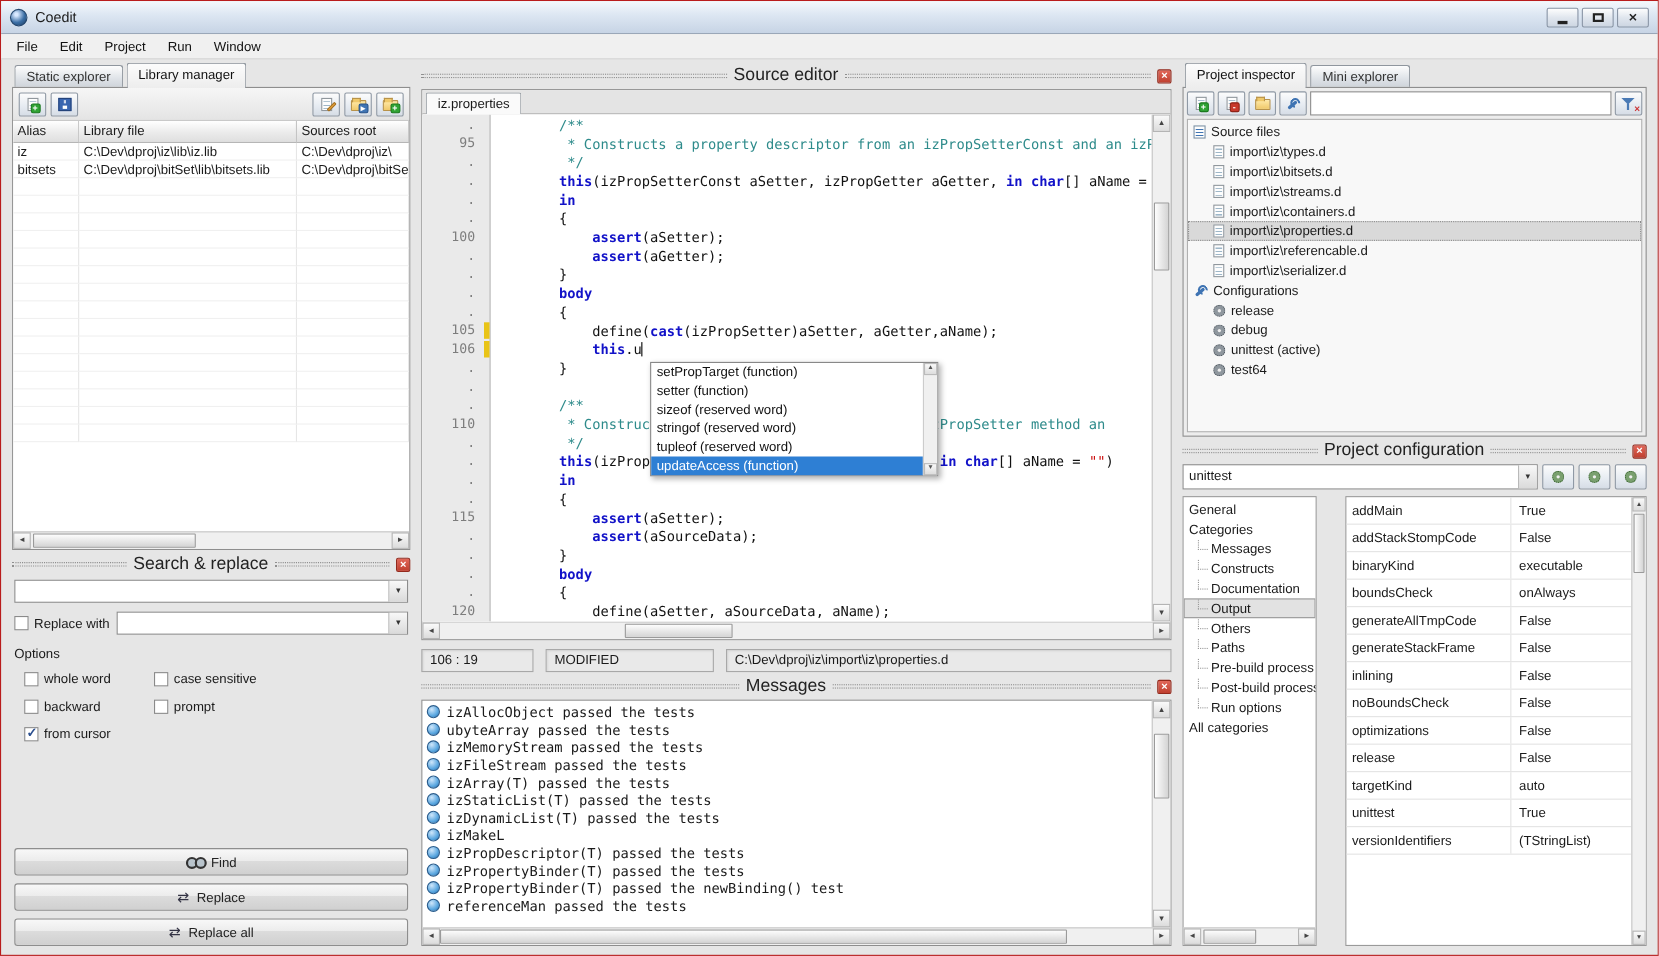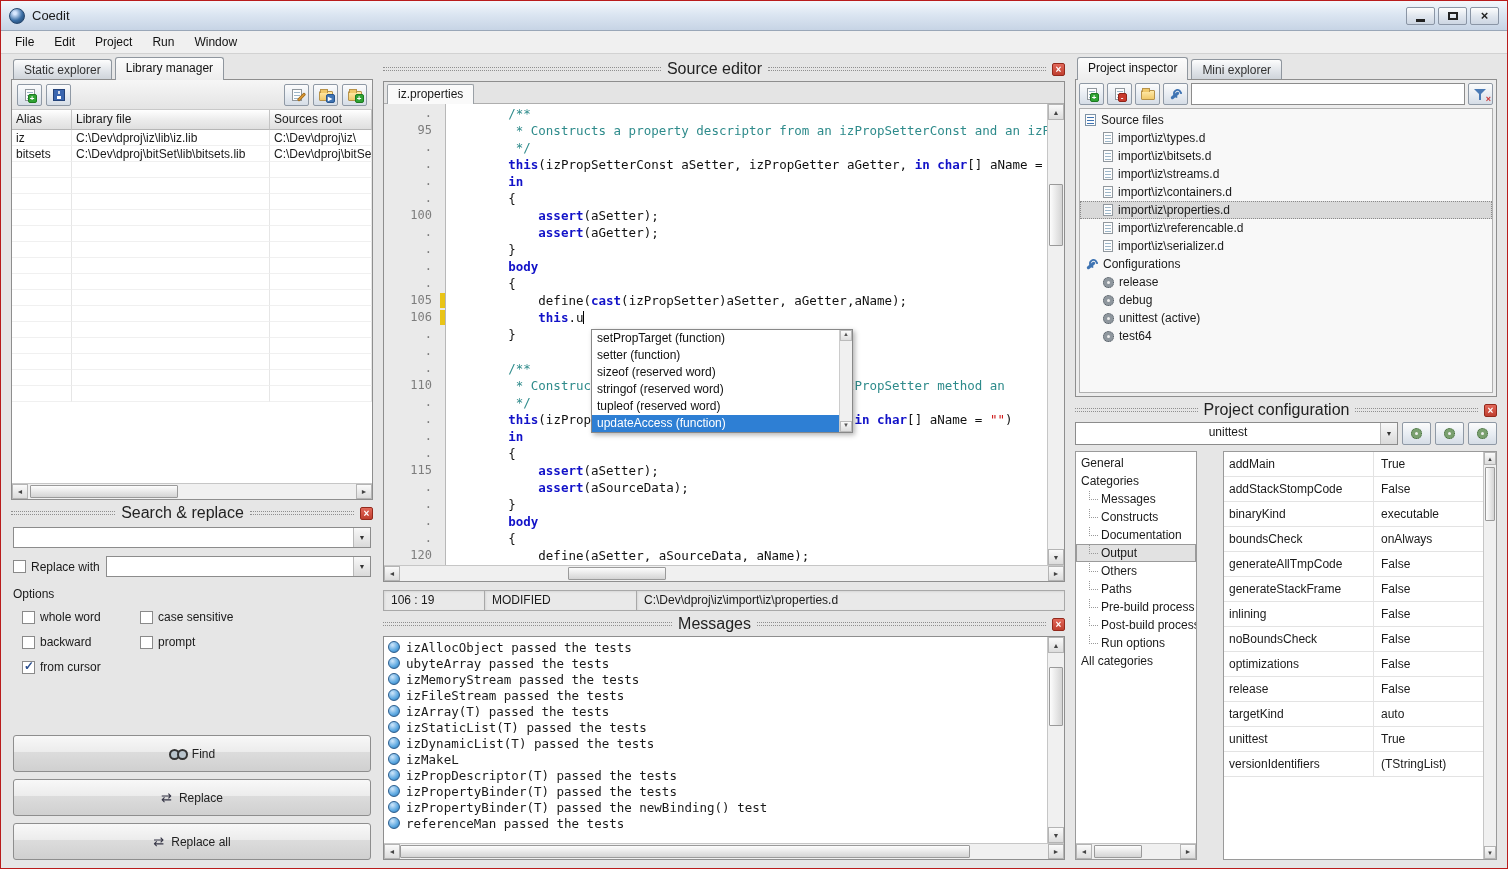--- a/index.html
+++ b/index.html
@@ -44,21 +44,21 @@
   .dh-title { font-size:16px; color:#222; }
   .closebox { width:13px; height:13px; background:linear-gradient(#e2685a,#bf3f2f); border:1px solid #93291c;
               border-radius:2px; color:#fff; font-size:10px; line-height:11px; text-align:center; font-weight:bold; flex:none; }
 
   
   .combo { height:21px; background:#fff; border:1px solid #8c8c8c; display:flex; align-items:stretch; }
   .combo-text { flex:1; padding:2px 5px; overflow:hidden; white-space:nowrap; }
   .combo-arrow { width:17px; display:flex; align-items:center; justify-content:center; font-size:7px; color:#333;
                  background:linear-gradient(#f8f8f8,#dadada); border-left:1px solid #b9b9b9; }
   .flex1 { flex:1; }
-  .push { height:37px; flex:none; border:1px solid #8e8e8e; border-radius:3px; margin-top:7px;
+  .push { height:25px; flex:none; border:1px solid #8e8e8e; border-radius:3px; margin-top:7px;
           background:linear-gradient(#f8f8f8,#ececec 45%,#dcdcdc 46%,#d0d0d0);
           display:flex; align-items:center; justify-content:center; gap:7px; color:#222; }
   .tbtn { width:25px; height:22px; border:1px solid #8f99a5; border-radius:2px; flex:none;
           background:linear-gradient(#fcfcfc,#e7ecf2 55%,#d6dde6); display:flex; align-items:center; justify-content:center; position:relative; }
   .tbtn.w29 { width:29px; height:23px; }
 
   .cb-row { display:flex; align-items:center; gap:5px; }
   .cb { width:13px; height:13px; background:#fff; border:1px solid #8a8a8a; position:relative; flex:none; }
   .cb.checked::after { content:"\2713"; position:absolute; left:1px; top:-3px; font-size:12px; font-weight:bold; color:#2b4f8f; }
 
@@ -148,21 +148,21 @@
 
   .popup { position:absolute; left:207px; top:225px; width:262px; background:#fff; border:1px solid #888;
            box-shadow:2px 2px 5px rgba(0,0,0,.3); display:flex; z-index:5; }
   .pop-items { flex:1; min-width:0; }
   .pop-item { height:17px; line-height:17px; padding:0 5px; white-space:nowrap; overflow:hidden; color:#111; }
   .pop-item.sel { background:#2e7fd4; color:#fff; }
   .pop-sb { width:13px; flex:none; border-left:1px solid #ccc; display:flex; flex-direction:column; background:#f0f0f0; }
   .pop-sb-btn { height:11px; font-size:6px; text-align:center; color:#555; background:linear-gradient(#fafafa,#ddd); border:1px solid #bbb; }
   .pop-sb-track { flex:1; }
 
-  .statusbar { display:flex; height:21px; margin-top:8px; flex:none; }
+  .statusbar { display:flex; height:21px; margin-top:8px; flex:none;gap:12px; }
   .scell { background:#e9e9e9; border:1px solid #a8a8a8; box-shadow:inset 1px 1px 2px rgba(0,0,0,.08);
            padding:2px 7px; white-space:nowrap; overflow:hidden; }
   .s1 { width:102px; } .s2 { width:153px; margin-left:-1px; } .s3 { flex:1; margin-left:-1px; }
 
   
   .messages-frame { flex:1; min-height:0; border:1px solid #8e8e8e; background:#fff; display:flex; flex-direction:column; }
   .msg-main { flex:1; display:flex; min-height:0; }
   .msg-list { flex:1; min-width:0; overflow:hidden; padding-top:2px; }
   .msg-row { display:flex; align-items:center; height:16px; padding-left:4px; }
   .msg-text { font:12.5px "DejaVu Sans Mono", monospace; white-space:nowrap; }
@@ -171,21 +171,21 @@
   .insp-frame { height:318px; flex:none; border:1px solid #8e8e8e; background:#ededed; display:flex; flex-direction:column; padding:3px; }
   .insp-toolbar { display:flex; gap:3px; align-items:center; margin-bottom:3px; flex:none; }
   .insp-filter { flex:1; height:22px; border:1px solid #8c8c8c; background:#fff; padding:0 5px; font:12px "Liberation Sans", sans-serif; }
   .insp-tree { flex:1; background:#f8f8f8; border:1px solid #b0b0b0; overflow:hidden; padding-top:2px; }
   .tree-row { display:flex; align-items:center; height:18px; padding-left:5px; white-space:nowrap; }
   .tree-row.child { padding-left:23px; }
   .tree-row.sel { background:#d9d9d9; outline:1px dotted #8a8a8a; outline-offset:-1px; }
   .tree-label { margin-left:5px; }
 
   
-  .config-panel { flex:1; display:flex; flex-direction:column; min-height:0;text-align:center; }
+  .config-panel { flex:1; display:flex; flex-direction:column; min-height:0; }
   .config-row { display:flex; gap:4px; margin-bottom:6px; flex:none; }
   .config-row .combo { height:23px; }
   .config-body { flex:1; display:flex; min-height:0; }
   .cat-box { width:122px; flex:none; border:1px solid #9a9a9a; background:#fff; display:flex; flex-direction:column; margin-right:26px; }
   .cat-rows { flex:1; overflow:hidden; padding-top:2px; }
   .cat-row { display:flex; align-items:center; height:18px; padding-left:5px; white-space:nowrap; }
   .cat-row.child { padding-left:13px; }
   .conn { width:9px; height:9px; border-left:1px dotted #999; border-bottom:1px dotted #999; margin:-8px 3px 0 0; flex:none; }
   .cat-row.sel { background:#e2e2e2; outline:1px solid #9a9a9a; outline-offset:-1px; }
   .prop-grid { flex:1; min-width:0; border:1px solid #9a9a9a; background:#fff; display:flex; }

